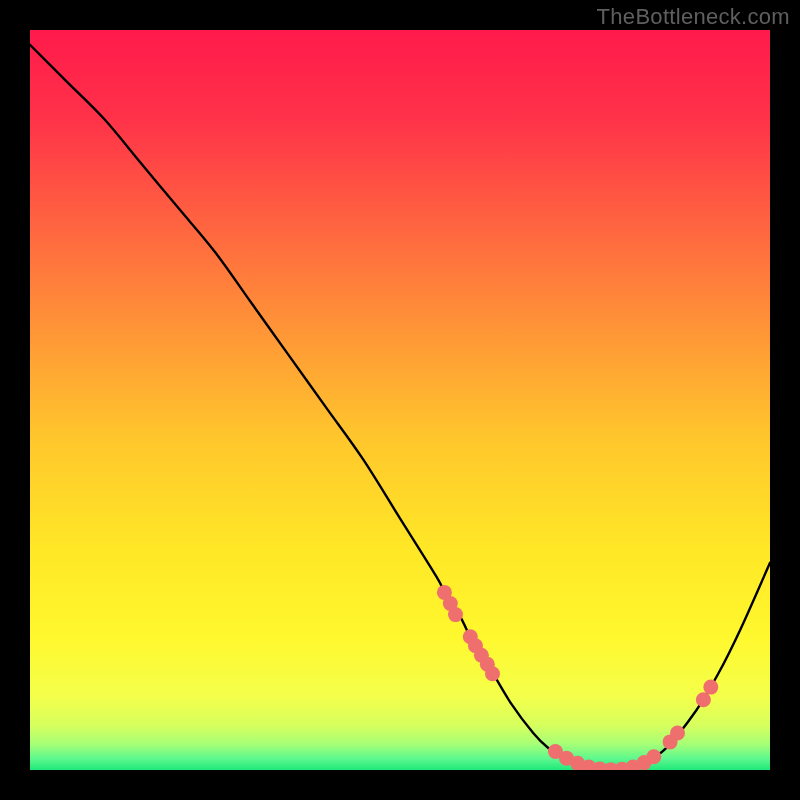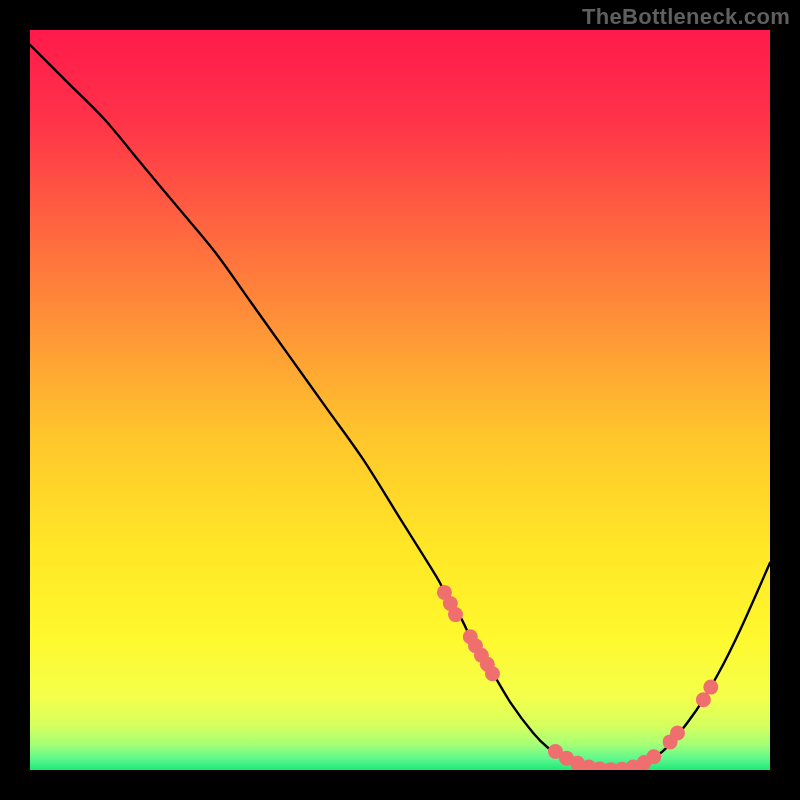--- a/index.html
+++ b/index.html
@@ -10,21 +10,21 @@
     background: #000;
     font-family: Arial, Helvetica, sans-serif;
     overflow: hidden;
   }
   .attribution {
     position: absolute;
     top: 4px;
     right: 10px;
     color: #5f5f5f;
     font-size: 22px;
-    font-weight: bold;
+    font-weight: normal;
     letter-spacing: 0.3px;
     z-index: 10;
   }
   .plot-wrap {
     position: absolute;
     left: 30px;
     top: 30px;
     width: 740px;
     height: 740px;
   }

